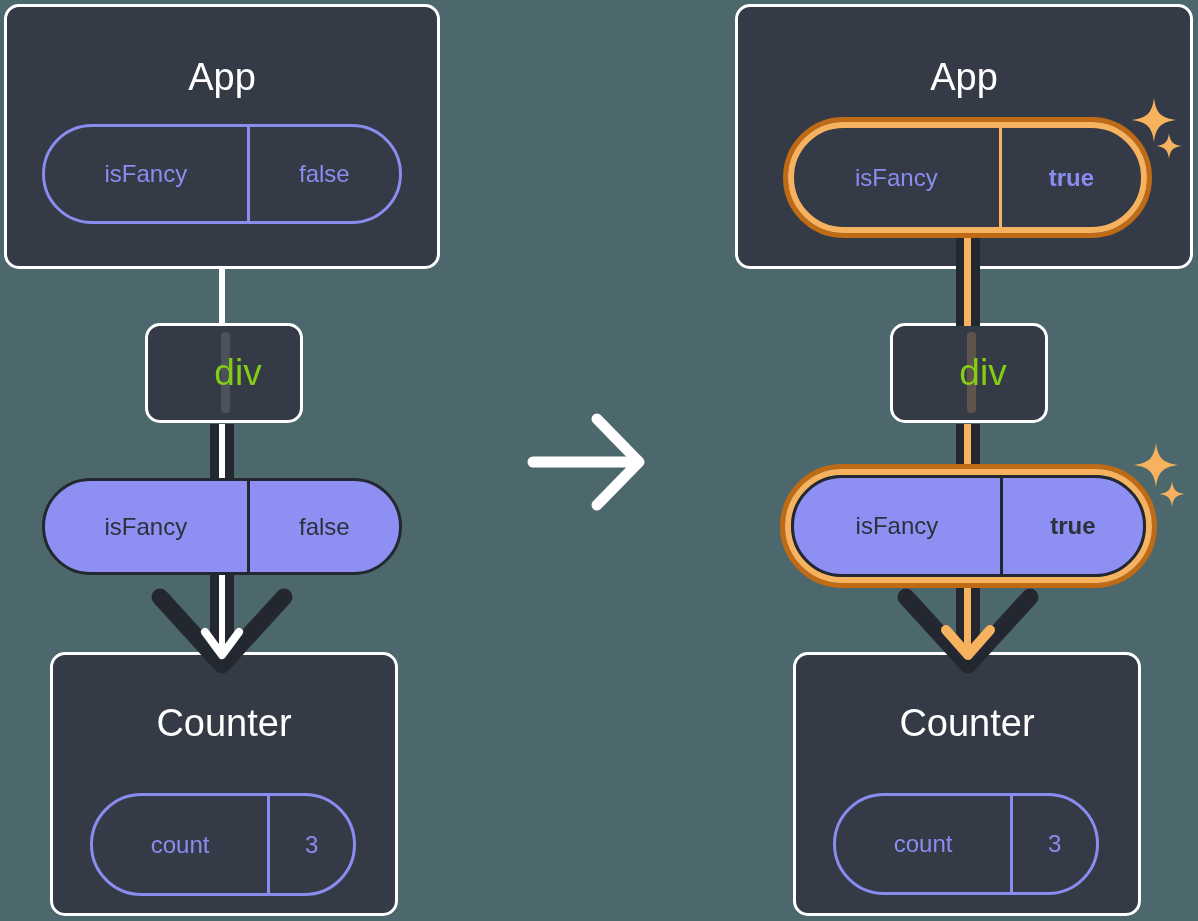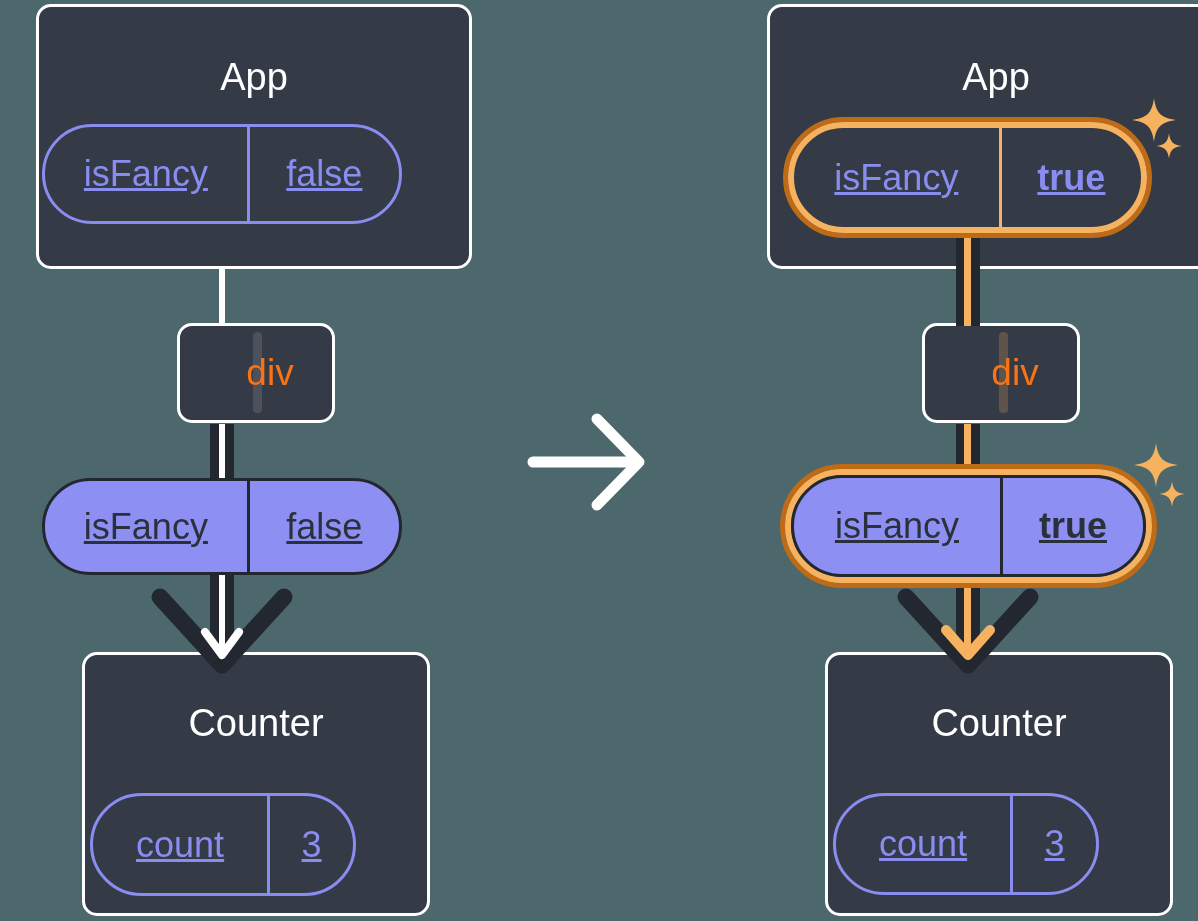--- a/index.html
+++ b/index.html
@@ -10,29 +10,29 @@
     --purple-fill:#8d90f2;
     --dark-text:#2b313c;
     --orange-dark:#bf6a15;
     --orange-light:#f6b25f;
     --white:#ffffff;
   }
   *{box-sizing:border-box;margin:0;padding:0}
   body{background:var(--bg);font-family:"Liberation Sans",sans-serif;}
   .canvas{position:relative;width:1198px;height:921px;background:var(--bg);overflow:hidden;}
 
-  .card{position:absolute;background:var(--box);border:3.5px solid var(--white);border-radius:15px;margin-left:32px;}
+  .card{position:absolute;background:var(--box);border:3.5px solid var(--white);border-radius:15px;}
   .card-title{position:absolute;left:0;right:0;text-align:center;color:#fff;font-size:38px;font-weight:500;line-height:40px;}
-  .div-title{position:absolute;inset:0;display:flex;align-items:center;justify-content:center;color:#f97316;font-size:37px;font-weight:500;padding-left:28px;}
+  .div-title{position:absolute;inset:0;display:flex;align-items:center;justify-content:center;color:#84cc16;font-size:37px;font-weight:500;padding-left:28px;}
   .stripe{position:absolute;border-radius:4px;}
 
   .band{position:absolute;background:var(--dark);}
   .core{position:absolute;}
 
-  .pill{position:absolute;display:grid;border-radius:999px;font-size:36px;text-decoration:underline;}
+  .pill{position:absolute;display:grid;border-radius:999px;font-size:24px;}
   .pill .cell{display:flex;align-items:center;justify-content:center;overflow:hidden;}
   .pill-outline{border:3px solid var(--purple);color:var(--purple);background:transparent;}
   .pill-outline .cell.val{border-left:3px solid var(--purple);}
   .pill-filled{background:var(--purple-fill);border:3px solid var(--dark);color:var(--dark-text);}
   .pill-filled .cell.val{border-left:3px solid var(--dark);}
   .pill-dark{background:transparent;color:var(--purple);}
   .pill-dark .cell.val{border-left:3px solid var(--orange-light);}
   .cols-57{grid-template-columns:57% 43%;}
   .cols-59{grid-template-columns:59% 41%;}
   .cols-67{grid-template-columns:67% 33%;margin-top:21px;}

